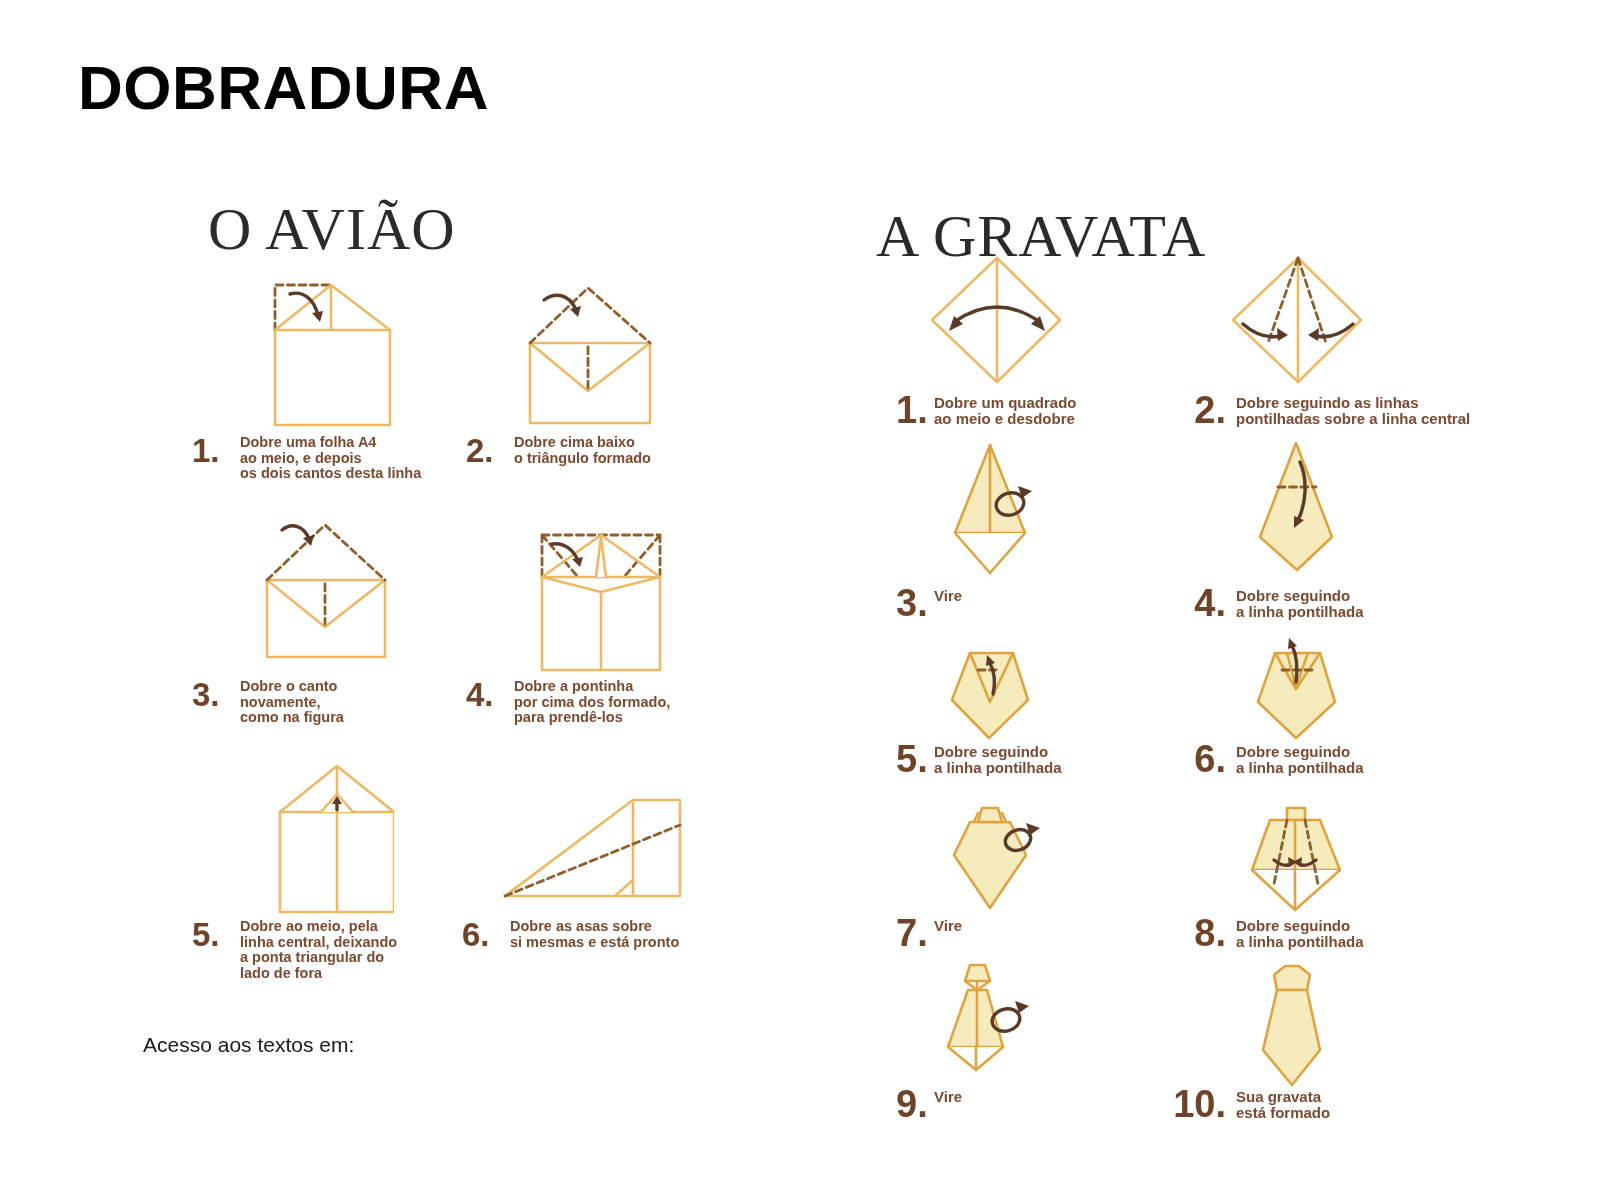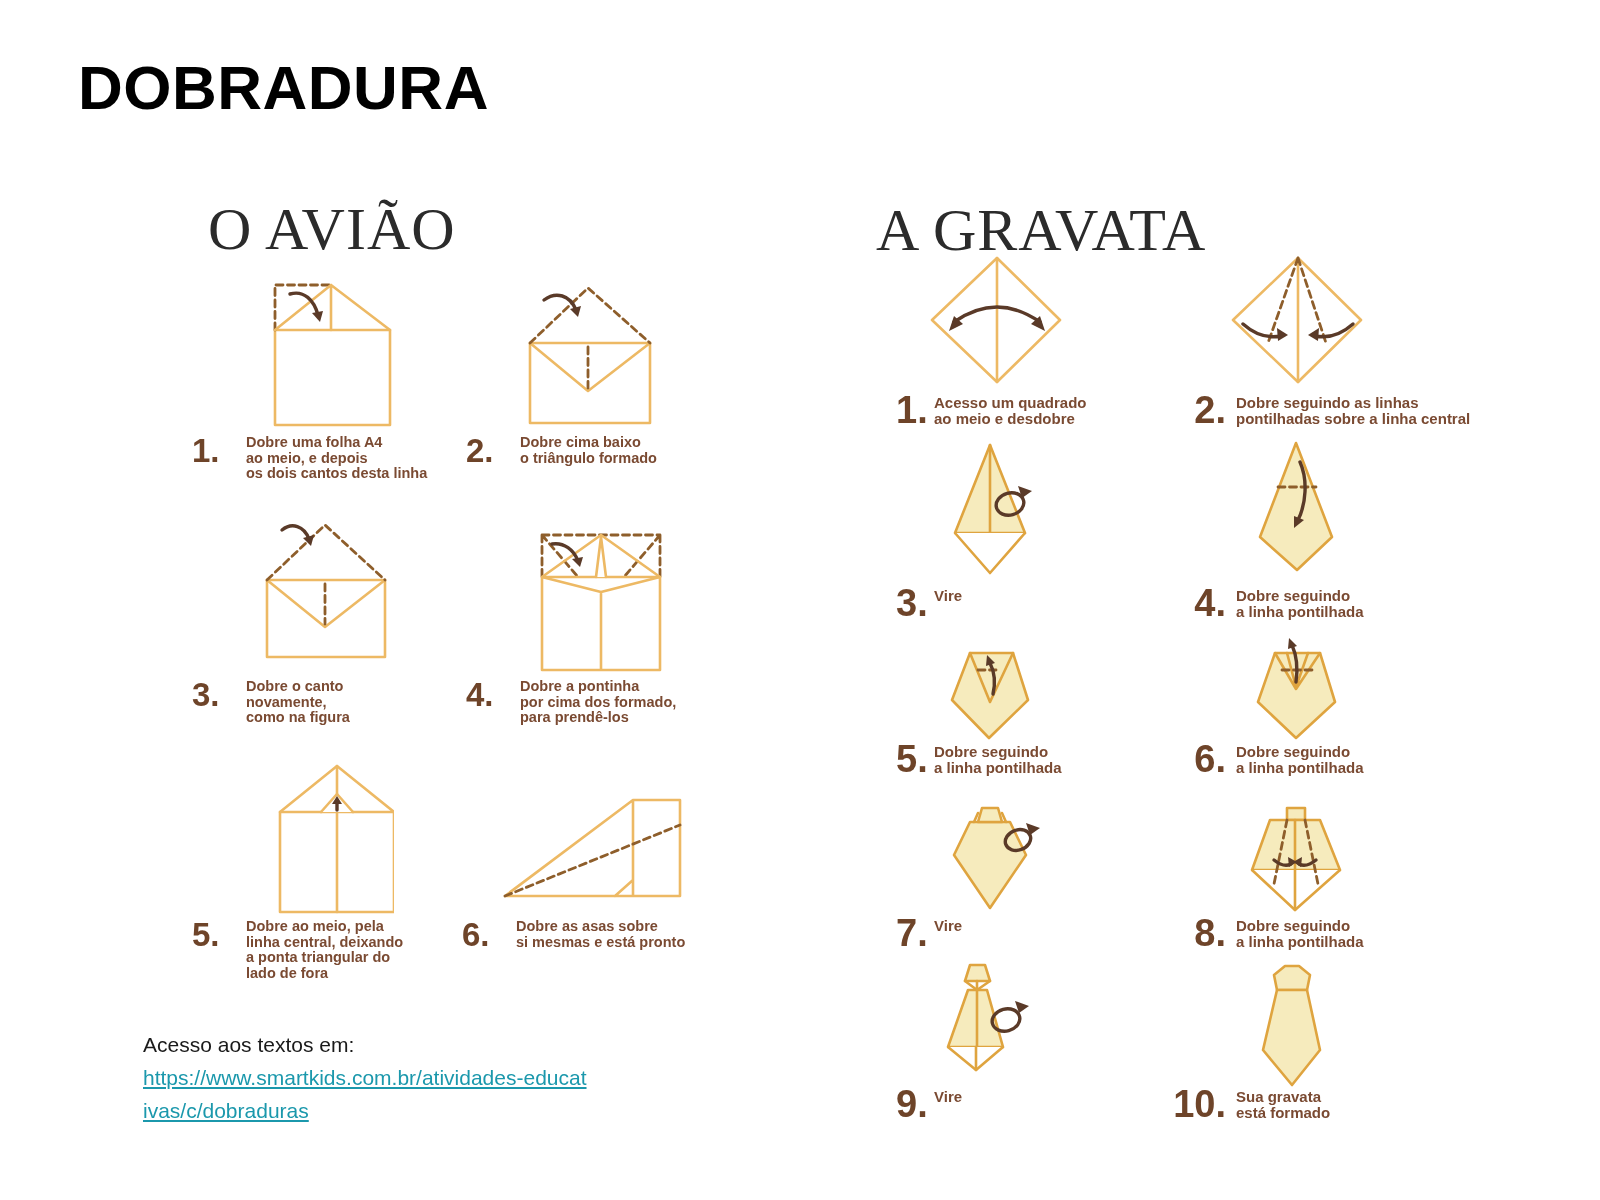--- a/index.html
+++ b/index.html
@@ -2,37 +2,37 @@
 <html><head>
 <meta charset="utf-8">
 <style>
   html,body{margin:0;padding:0;background:#fff;}
   .page{position:relative;width:1600px;height:1200px;background:#fff;overflow:hidden;
         font-family:"Liberation Sans", sans-serif;}
   .main-title{position:absolute;left:78px;top:52px;font-size:62px;font-weight:700;
         color:#000;letter-spacing:0.5px;}
   .sec-title{position:absolute;font-size:60px;font-weight:400;color:#2b2b2b;letter-spacing:1px;font-family:Liberation Serif, serif;}
   #aviao-title{left:208px;top:195px;}
-  #gravata-title{left:876px;top:196px;}
+  #gravata-title{left:876px;top:202px;}
 
   .diag{position:absolute;}
   .ln{fill:none;stroke:#edb964;stroke-width:2.6;stroke-linecap:round;stroke-linejoin:round;}
   .lnw{fill:#fff;stroke:#edb964;stroke-width:2.6;stroke-linecap:round;stroke-linejoin:round;}
   .ln2{fill:none;stroke:#dfa43f;stroke-width:2.6;stroke-linecap:round;stroke-linejoin:round;}
   .fc{fill:#f6ebbd;stroke:#dfa43f;stroke-width:2.6;stroke-linejoin:round;}
   .fw{fill:#fff;stroke:#dfa43f;stroke-width:2.6;stroke-linejoin:round;}
   .dsh{fill:none;stroke:#8e5e2b;stroke-width:2.8;stroke-dasharray:7 4.5;stroke-linecap:round;}
   .ar{fill:none;stroke:#5a3a28;stroke-width:3.4;stroke-linecap:round;}
   .ah{fill:#5a3a28;stroke:none;}
 
   .cap{position:absolute;display:flex;align-items:flex-start;color:#7a4a32;}
   .cap .num{font-weight:800;color:#6e4429;line-height:0.9;flex:none;}
   .cap .txt{font-weight:700;white-space:pre-line;}
   .av .num{width:48px;font-size:33px;padding-top:3px;}
-  .av .txt{font-size:14.5px;line-height:15.5px;padding-top:2px;margin-left:6px;}
+  .av .txt{font-size:14.5px;line-height:15.5px;padding-top:2px;}
   .gl .num{width:30px;font-size:38px;margin-right:8px;}
   .gr .num{width:58px;font-size:38px;text-align:right;margin-right:10px;}
   .gv-txt{font-size:15px;line-height:16px;padding-top:2px;}
 
   .footer{position:absolute;left:143px;top:1028px;font-size:21px;color:#1a1a1a;line-height:33px;}
   .footer a{color:#1b98ac;text-decoration:underline;white-space:pre-line;display:inline-block;}
 </style>
 </head>
 <body>
 
@@ -206,21 +206,21 @@
 lado de fora</span>
   </div>
   <div class="cap av" style="left:462px;top:917px;width:260px">
     <span class="num">6.</span>
     <span class="txt">Dobre as asas sobre
 si mesmas e está pronto</span>
   </div>
 
   <div class="cap gl" style="left:896px;top:393px;width:230px">
     <span class="num">1.</span>
-    <span class="txt gv-txt">Acesso um quadrado
+    <span class="txt gv-txt">Dobre um quadrado
 ao meio e desdobre</span>
   </div>
   <div class="cap gr" style="left:1168px;top:393px;width:330px">
     <span class="num">2.</span>
     <span class="txt gv-txt">Dobre seguindo as linhas
 pontilhadas sobre a linha central</span>
   </div>
   <div class="cap gl" style="left:896px;top:586px;width:200px">
     <span class="num">3.</span>
     <span class="txt gv-txt">Vire</span>
@@ -254,17 +254,15 @@
     <span class="txt gv-txt">Vire</span>
   </div>
   <div class="cap gr" style="left:1168px;top:1087px;width:240px">
     <span class="num">10.</span>
     <span class="txt gv-txt">Sua gravata
 está formado</span>
   </div>
 
   <div class="footer">
     <div>Acesso aos textos em:</div>
-    <a href="#">https://www.smartkids.com.br/atividades-educat
-ivas/c/dobraduras</a>
   </div>
 
 </div>
 
 </body></html>

